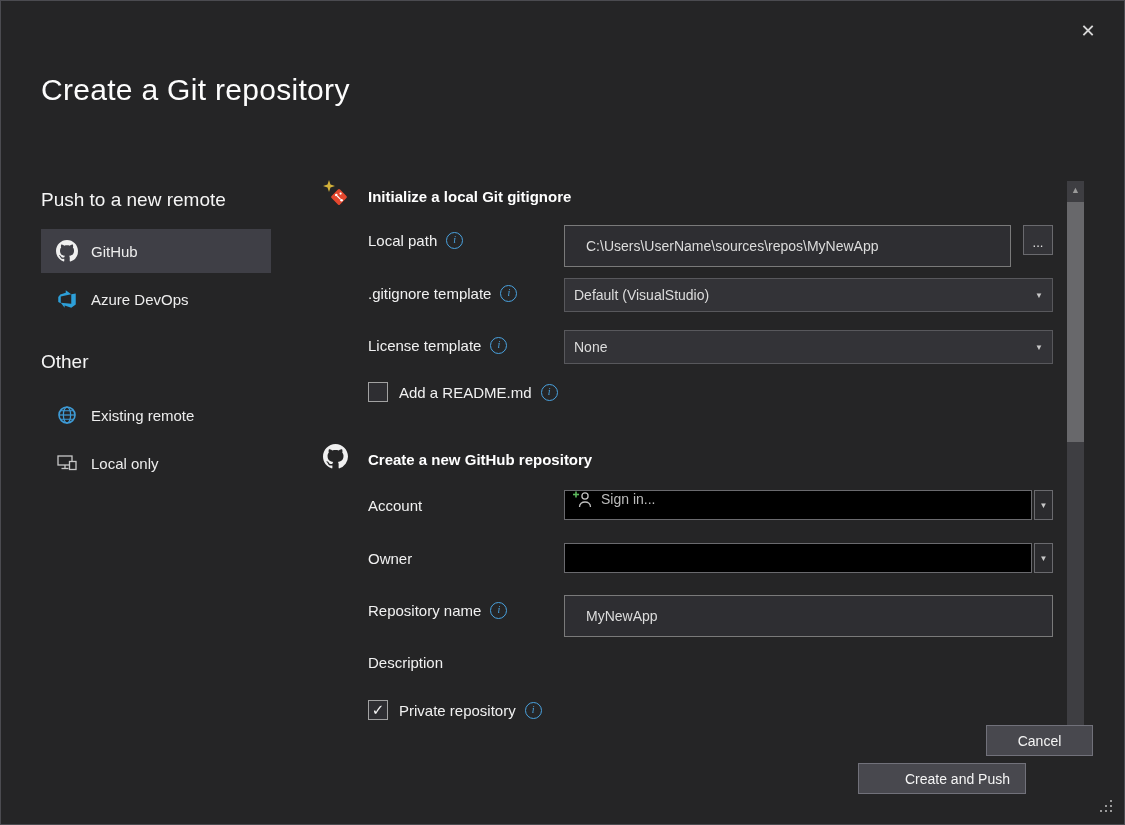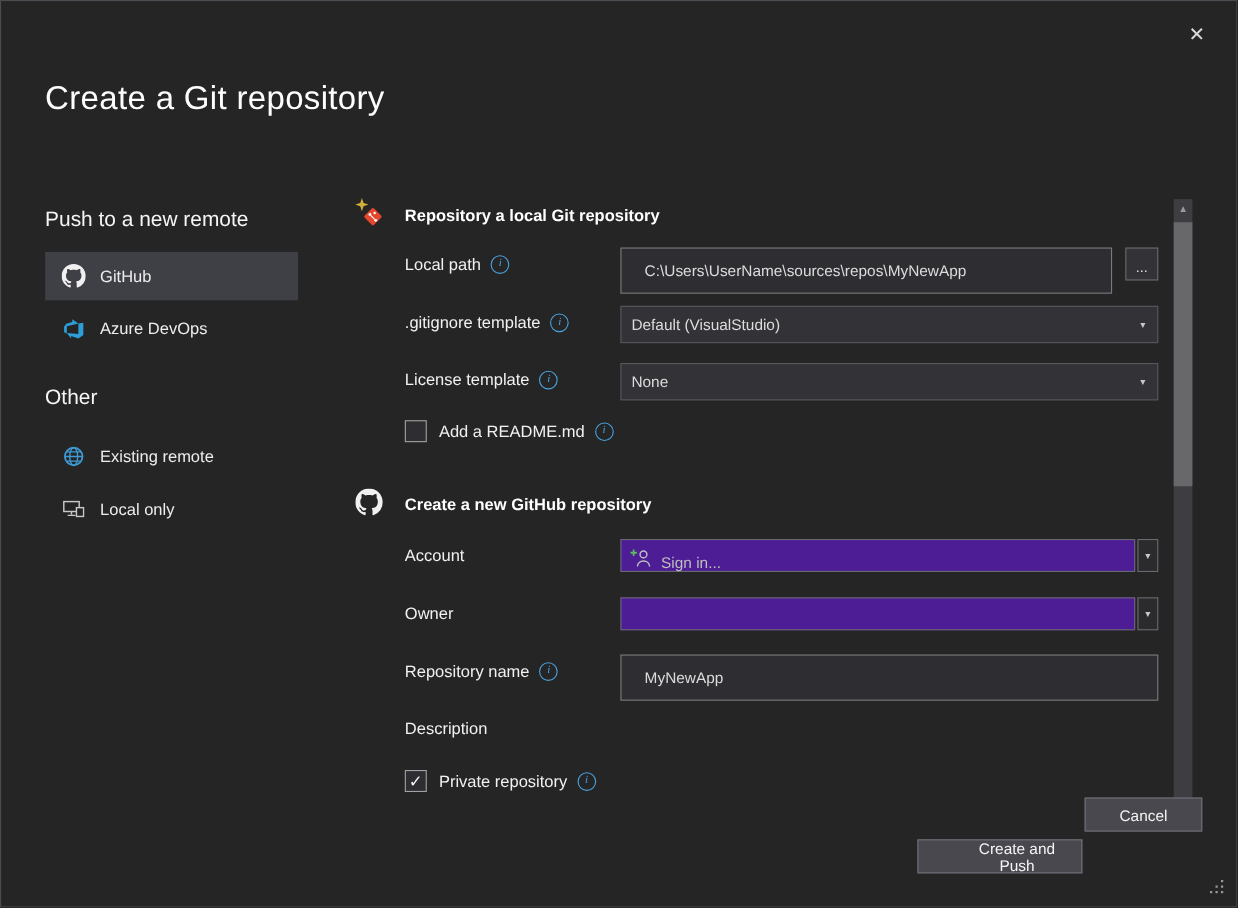--- a/index.html
+++ b/index.html
@@ -25,22 +25,22 @@
 
   .text-input { position:absolute; height:42px; background:#2e2e32; border:1px solid #7a7a7a; box-sizing:border-box;
                 padding:0 21px; font-size:14px; color:#dcdcdc; outline:none; font-family:inherit; }
   .text-input::placeholder { color:#8f8f8f; }
   .browse { position:absolute; width:30px; height:30px; background:#333337; border:1px solid #6a6a6e; color:#e0e0e0;
             display:flex; align-items:flex-end; justify-content:center; font-size:13px; line-height:1.6; box-sizing:border-box; cursor:pointer; }
   .dropdown { position:absolute; height:30px; background:#333337; border:1px solid #58585c; box-sizing:border-box;
               display:flex; align-items:center; padding:16px 9px; font-size:14px; color:#dcdcdc; cursor:pointer; }
   .dropdown .arrow { margin-left:auto; font-size:8px; color:#c8c8c8; }
 
-  .combo-main { position:absolute; height:30px; background:#4c1d95; border:1px solid #6a6a6e; box-sizing:border-box;
-                display:flex; align-items:flex-end; gap:8px; padding:0 8px; font-size:14px; color:#bdbdbd; cursor:pointer; }
+  .combo-main { position:absolute; height:30px; background:#000000; border:1px solid #6a6a6e; box-sizing:border-box;
+                display:flex; align-items:flex-start; gap:8px; padding:0 8px; font-size:14px; color:#bdbdbd; cursor:pointer; }
   .combo-btn { position:absolute; width:19px; height:30px; background:#2b2b2e; border:1px solid #6a6a6e; box-sizing:border-box;
                display:flex; align-items:center; justify-content:center; font-size:8px; color:#c8c8c8; cursor:pointer; }
 
   .checkbox { position:absolute; width:20px; height:20px; background:#2e2e32; border:1px solid #a2a2a2; box-sizing:border-box;
               display:flex; align-items:center; justify-content:center; font-size:15px; color:#f5f5f5; cursor:pointer; }
 
   
   .scroll-track { position:absolute; left:1066px; top:180px; width:17px; height:568px; background:#3e3e42; }
   .scroll-arrow { position:absolute; left:0; width:17px; height:18px; display:flex; align-items:center; justify-content:center; font-size:9px; color:#9a9a9a; cursor:pointer; }
   .scroll-thumb { position:absolute; left:0; top:21px; width:17px; height:240px; background:#68686b; cursor:pointer; }
@@ -107,21 +107,21 @@
   <span class="section-icon" style="left:320px; top:178px;">
     <svg width="30" height="30" viewBox="0 0 30 30">
       <path d="M8 1 9.5 5.5 14 7 9.5 8.5 8 13 6.5 8.5 2 7l4.5-1.5z" fill="#d2b13a"></path>
       <rect x="12" y="12" width="12" height="12" rx="1.5" transform="rotate(45 18 18)" fill="#e4472e"></rect>
       <circle cx="15.3" cy="16" r="1.3" fill="#fff"></circle>
         <circle cx="20.6" cy="21.3" r="1.3" fill="#fff"></circle>
         <circle cx="19.6" cy="14.6" r="1.1" fill="#fff"></circle>
       <path d="M16.2 17l3.4 3.4" stroke="#fff" stroke-width="1.1"></path>
     </svg>
   </span>
-  <div class="section-header" style="top:187px">Repository a local Git repository</div>
+  <div class="section-header" style="top:187px">Initialize a local Git gitignore</div>
 
   <div class="label" style="top:224px">
     <span>Local path</span>
     <span class="info">i</span>
   </div>
   <input class="text-input" style="left: 563px; top: 224px; width: 447px;" value="C:\Users\UserName\sources\repos\MyNewApp">
   <div class="browse" style="left:1022px; top:224px;">...</div>
 
   <div class="label" style="top:277px">
     <span>.gitignore template</span>
@@ -199,21 +199,21 @@
     <span>Private repository</span>
     <span class="info">i</span>
   </div>
 
   <div class="scroll-track">
     <div class="scroll-arrow" style="top:0;">▲</div>
     <div class="scroll-thumb"></div>
     <div class="scroll-arrow" style="bottom:0;">▼</div>
   </div>
 
-  <button class="btn" style="left:833px; top:762px; width:150px;padding-left:37px;">Create and Push</button>
+  <button class="btn" style="left:857px; top:762px; width:168px;padding-left:37px;">Create and Push</button>
   <button class="btn" style="left:985px; top:724px; width:107px;">Cancel</button>
 
   <span class="grip">
     <svg width="16" height="16" viewBox="0 0 16 16">
         <g fill="#9a9a9a">
           <rect x="12" y="2" width="2" height="2"></rect>
           <rect x="7" y="7" width="2" height="2"></rect>
           <rect x="12" y="7" width="2" height="2"></rect>
           <rect x="2" y="12" width="2" height="2"></rect>
           <rect x="7" y="12" width="2" height="2"></rect>

